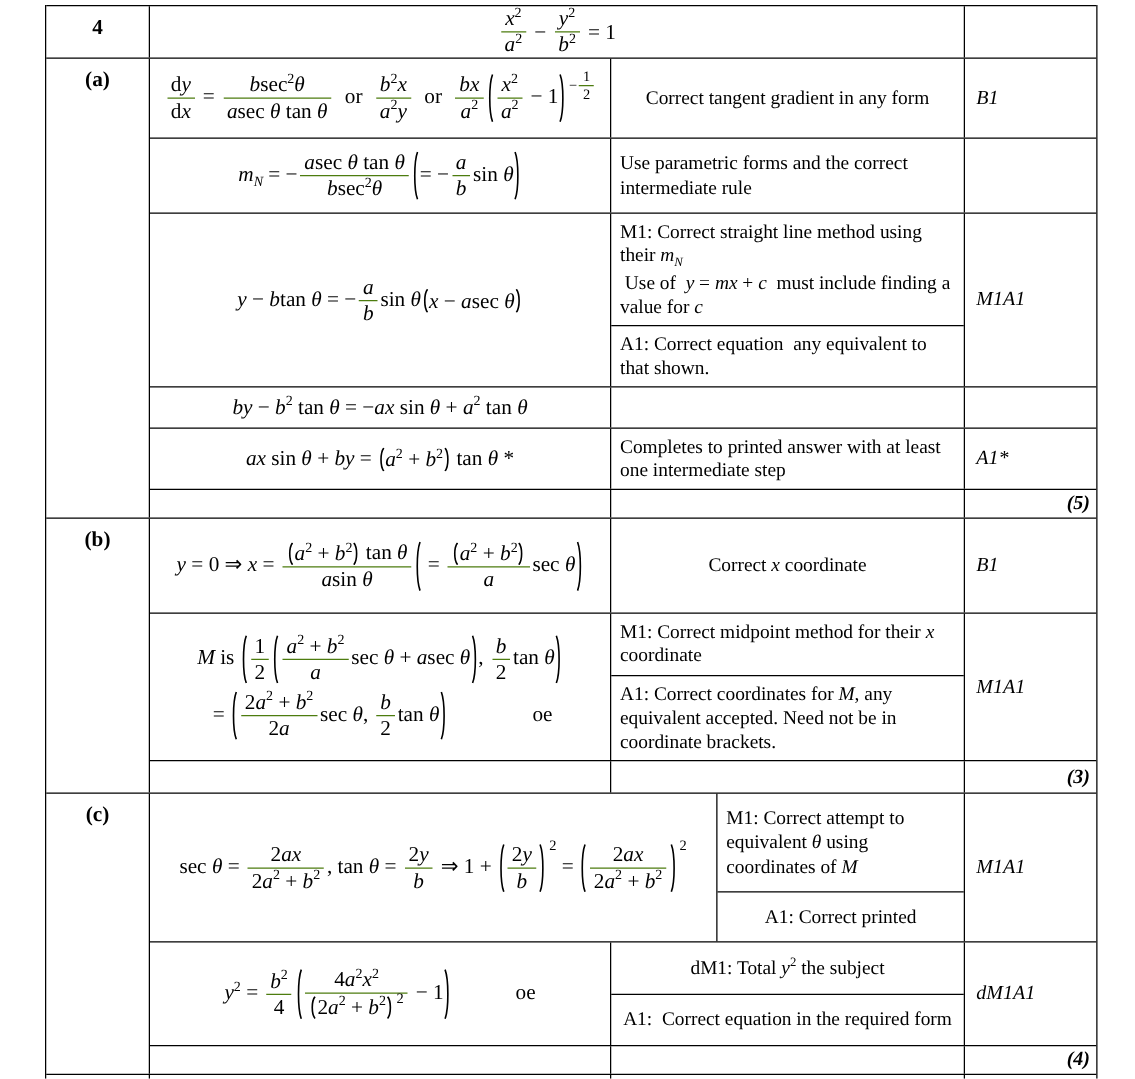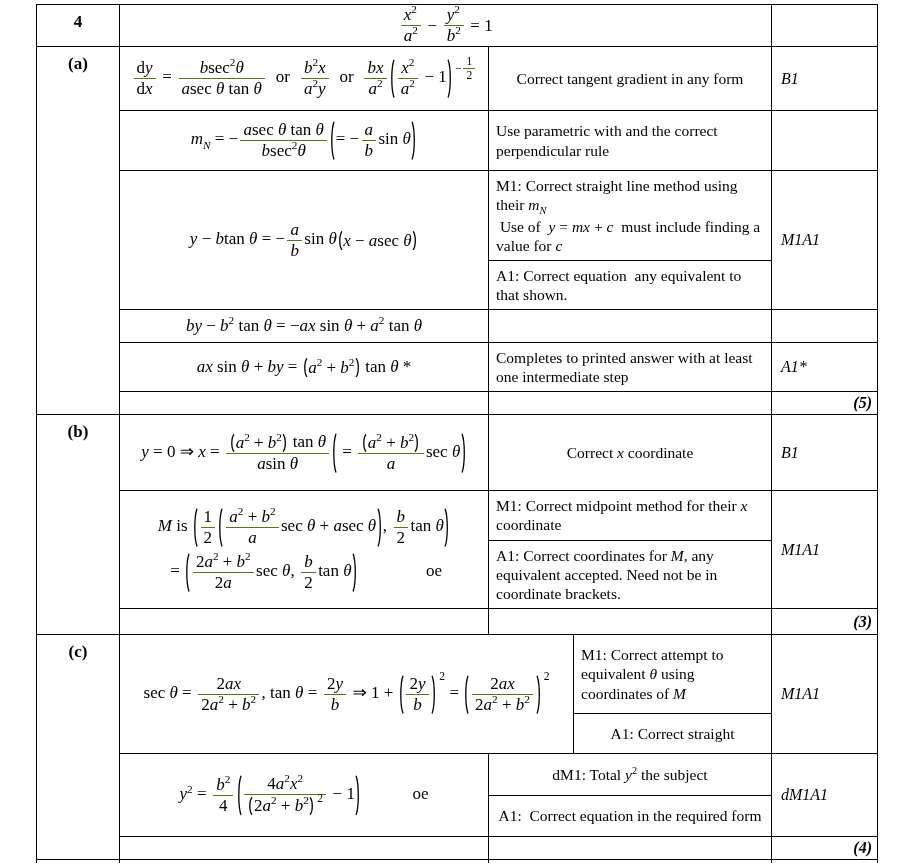--- a/index.html
+++ b/index.html
@@ -27,21 +27,21 @@
   .csub{flex:1 1 auto;display:flex;flex-direction:column;justify-content:center;padding:4px 7px;align-items:center;}
   .csub:not(:first-child){border-top:1px solid #000;}
   .cpara{margin:1px 0;font-size:15.5px;line-height:1.24;white-space:pre-wrap;}
   .subk{justify-content:flex-end;font-weight:bold;padding-right:5px;}
   .totk{justify-content:center;font-weight:bold;padding-left:2px;}
   .mline{white-space:pre;font-size:17px;padding:2px 0;text-align:center;line-height:1.25;}
   .it{font-style:italic;}
   .rm{font-style:normal;}
   sup.su{font-size:.66em;line-height:0;}
   sub.sb{font-size:.66em;line-height:0;}
-  .fr{display:inline-block;vertical-align:middle;line-height:1.18;margin:0 .14em;}
+  .fr{display:inline-block;vertical-align:middle;text-align:center;line-height:1.18;margin:0 .14em;}
   .fr .nu,.fr .de{display:block;padding:0 3px;}
   .fr .de{border-top:1px solid #4d7c0f;}
   .pg{display:inline-block;position:relative;vertical-align:middle;padding:0 .38em;}
   .pg>svg{position:absolute;top:1px;height:calc(100% - 2px);width:.3em;}
   .pg>svg.lp{left:1px;}
   .pg>svg.rp{right:1px;}
   .pw{display:inline-block;vertical-align:middle;white-space:nowrap;}
   .pw>.pe{display:inline-block;vertical-align:top;font-size:.68em;position:relative;
           top:-.3em;margin-left:2px;}
   .sx{display:inline-block;}
@@ -81,21 +81,21 @@
             <div class="srow" style="min-height: 60px;">
               <div class="cell wcell">
                 <div class="mline"><span class="it">m</span><sub class="sb"><span class="it">N</span></sub><span class="rm"> = −</span><span class="fr"><span class="nu"><span class="it">a</span><span class="rm">sec </span><span class="it">θ</span><span class="rm"> tan </span><span class="it">θ</span></span><span class="de"><span class="it">b</span><span class="rm">sec</span><sup class="su"><span class="rm">2</span></sup><span class="it">θ</span></span></span><span class="pg"><svg viewBox="0 0 12 60" preserveAspectRatio="none" class="lp">
                       <path d="M9.5,1 C2.5,13 2.5,47 9.5,59" fill="none" stroke="#000" stroke-width="1.3" vector-effect="non-scaling-stroke"></path>
                     </svg><span class="rm">= −</span><span class="fr"><span class="nu"><span class="it">a</span></span><span class="de"><span class="it">b</span></span></span><span class="rm">sin </span><span class="it">θ</span><svg viewBox="0 0 12 60" preserveAspectRatio="none" class="rp">
                       <path d="M2.5,1 C9.5,13 9.5,47 2.5,59" fill="none" stroke="#000" stroke-width="1.3" vector-effect="non-scaling-stroke"></path>
                     </svg></span></div>
               </div>
               <div class="cell ccell">
                 <div class="csub">
-                  <div class="cpara"><span class="rm">Use parametric with and the correct perpendicular rule</span></div>
+                  <div class="cpara"><span class="rm">Use parametric forms and the correct intermediate rule</span></div>
                 </div>
               </div>
             </div>
             <div class="srow" style="min-height: 138px;">
               <div class="cell wcell">
                 <div class="mline"><span class="it">y</span><span class="rm"> − </span><span class="it">b</span><span class="rm">tan </span><span class="it">θ</span><span class="rm"> = −</span><span class="fr"><span class="nu"><span class="it">a</span></span><span class="de"><span class="it">b</span></span></span><span class="rm">sin </span><span class="it">θ</span><span class="pg"><svg viewBox="0 0 12 60" preserveAspectRatio="none" class="lp">
                       <path d="M9.5,1 C2.5,13 2.5,47 9.5,59" fill="none" stroke="#000" stroke-width="1.3" vector-effect="non-scaling-stroke"></path>
                     </svg><span class="it">x</span><span class="rm"> − </span><span class="it">a</span><span class="rm">sec </span><span class="it">θ</span><svg viewBox="0 0 12 60" preserveAspectRatio="none" class="rp">
                       <path d="M2.5,1 C9.5,13 9.5,47 2.5,59" fill="none" stroke="#000" stroke-width="1.3" vector-effect="non-scaling-stroke"></path>
                     </svg></span></div>
@@ -223,21 +223,21 @@
                         <path d="M9.5,1 C2.5,13 2.5,47 9.5,59" fill="none" stroke="#000" stroke-width="1.3" vector-effect="non-scaling-stroke"></path>
                       </svg><span class="fr"><span class="nu"><span class="rm">2</span><span class="it">ax</span></span><span class="de"><span class="rm">2</span><span class="it">a</span><sup class="su"><span class="rm">2</span></sup><span class="rm"> + </span><span class="it">b</span><sup class="su"><span class="rm">2</span></sup></span></span><svg viewBox="0 0 12 60" preserveAspectRatio="none" class="rp">
                         <path d="M2.5,1 C9.5,13 9.5,47 2.5,59" fill="none" stroke="#000" stroke-width="1.3" vector-effect="non-scaling-stroke"></path>
                       </svg></span><span class="pe"><span class="rm">2</span></span></span></div>
               </div>
               <div class="cell ccell">
                 <div class="csub">
                   <div class="cpara"><span class="rm">M1: Correct attempt to equivalent </span><span class="it">θ</span><span class="rm"> using coordinates of </span><span class="it">M</span></div>
                 </div>
                 <div class="csub">
-                  <div class="cpara"><span class="rm">A1: Correct straight</span></div>
+                  <div class="cpara"><span class="rm">A1: Correct printed</span></div>
                 </div>
               </div>
               <div class="cell kcell">
                 <span class="mark">M1A1</span>
               </div>
             </div>
             <div class="srow" style="min-height: 83px;">
               <div class="cell wcell">
                 <div class="mline"><span class="it">y</span><sup class="su"><span class="rm">2</span></sup><span class="rm"> = </span><span class="fr"><span class="nu"><span class="it">b</span><sup class="su"><span class="rm">2</span></sup></span><span class="de"><span class="rm">4</span></span></span><span class="pg"><svg viewBox="0 0 12 60" preserveAspectRatio="none" class="lp">
                       <path d="M9.5,1 C2.5,13 2.5,47 9.5,59" fill="none" stroke="#000" stroke-width="1.3" vector-effect="non-scaling-stroke"></path>

